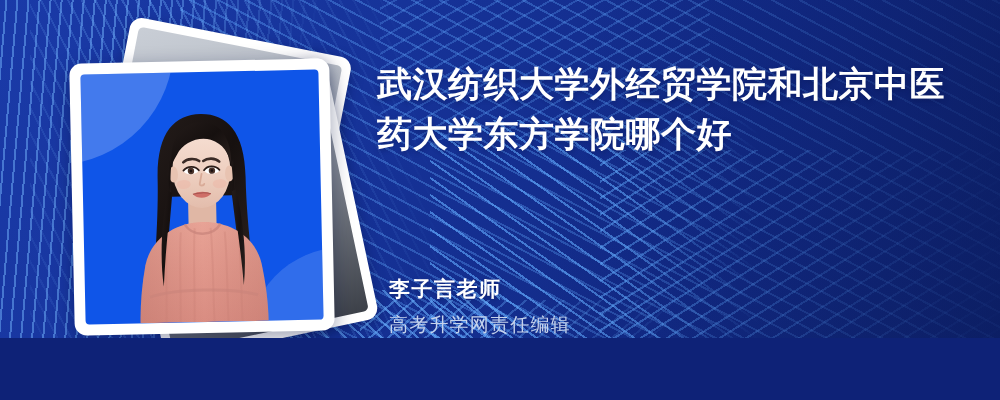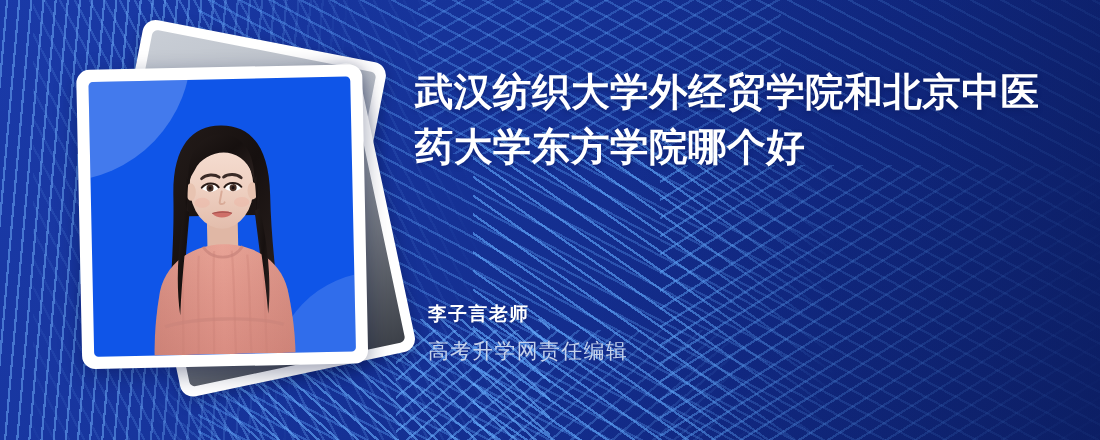--- a/index.html
+++ b/index.html
@@ -7,21 +7,21 @@
     padding: 0;
     background: #0e2277;
   }
   body {
     font-family: "DejaVu Sans", "Liberation Sans", sans-serif;
   }
 
   #banner {
     position: relative;
     width: 1000px;
-    height: 400px;
+    height: 338px;
     overflow: hidden;
     background: #0369a1;
   }
 
   
   .bg-base {
     position: absolute;
     inset: 0;
     background: linear-gradient(115deg, #1a3aa8 0%, #163399 35%, #122a86 70%, #10256f 100%);
   }
@@ -242,21 +242,21 @@
     margin: 0;
   }
   .byline {
     position: absolute;
     left: 389px;
     top: 275px;
     width: 560px;
   }
   .author-name {
     color: #ffffff;
-    font-size: 17px;
+    font-size: 21px;
     font-weight: bold;
     letter-spacing: 1.5px;
     line-height: 1.35;
     text-shadow: 0 2px 5px rgba(6,20,80,0.45);
     margin: 0;
   }
   .author-role {
     color: #c6d3ec;
     font-size: 19px;
     font-weight: normal;

